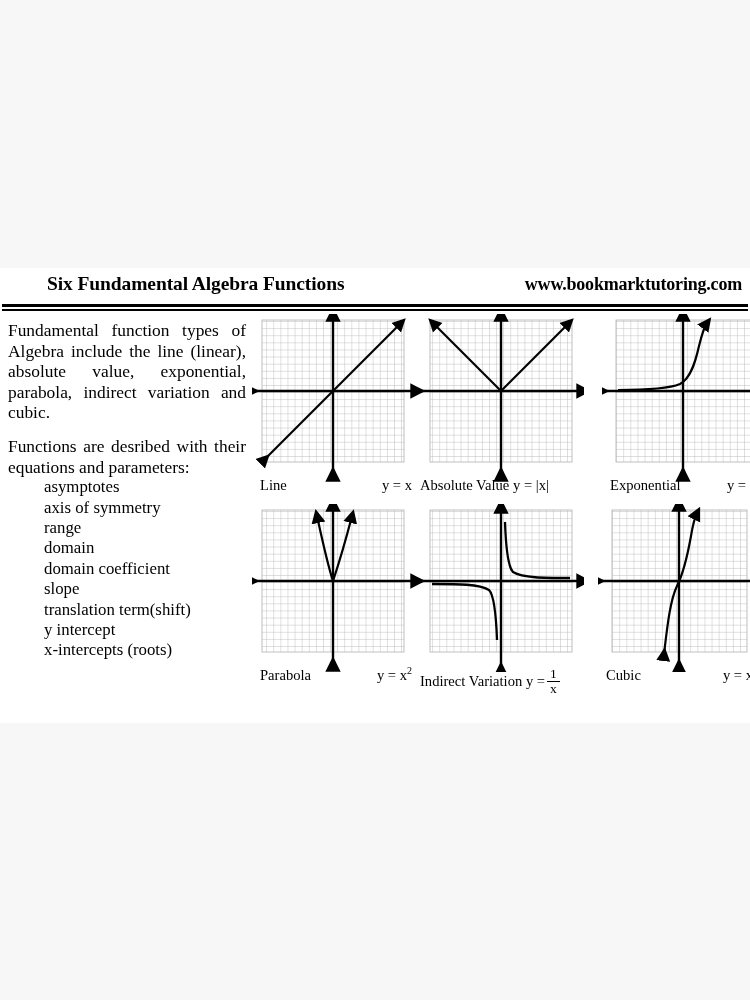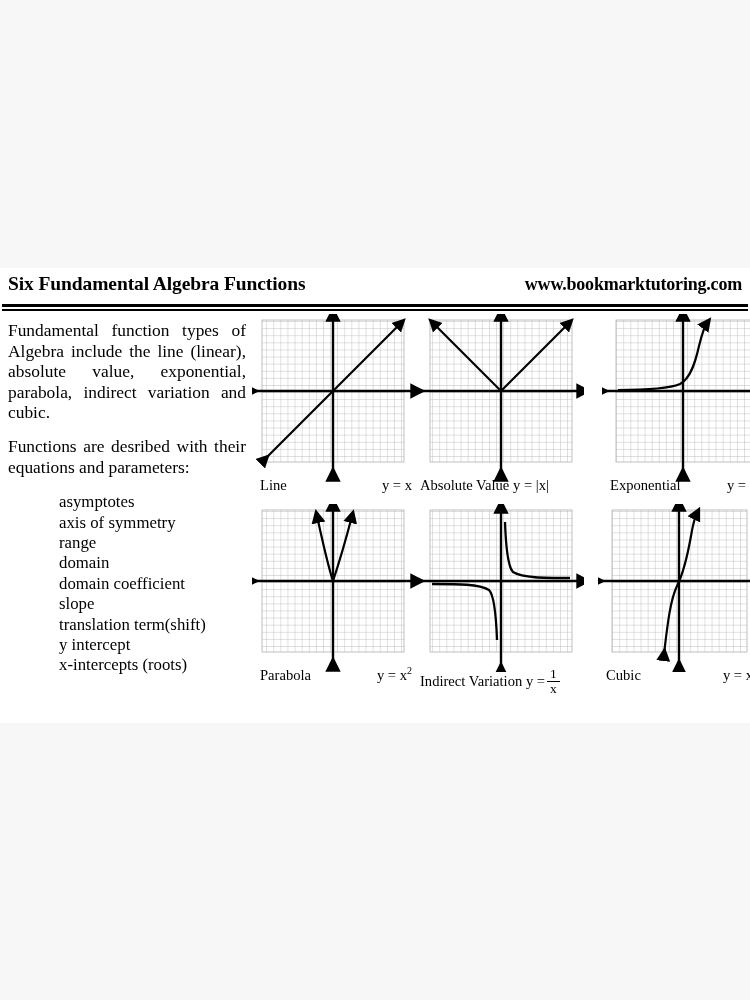--- a/index.html
+++ b/index.html
@@ -30,20 +30,21 @@
     height: 455px;
     background: #ffffff;
   }
 
   
   #header {
     position: relative;
     height: 36px;
     padding: 4px 6px 0 8px;
     box-sizing: border-box;
+    margin-left: 39px;
   }
   #header-title {
     position: absolute;
     left: 8px;
     top: 5px;
     font-size: 19.5px;
     font-weight: bold;
     letter-spacing: -0.1px;
     color: #000;
     white-space: nowrap;
@@ -96,21 +97,21 @@
     line-height: 20.6px;
     text-align: justify;
     color: #000;
     margin: 0 0 13px 0;
   }
   .para.last {
     margin-bottom: 0;
   }
   #bullet-list {
     list-style: none;
-    margin: 15px;
+    margin: 0;
     padding: 0 0 0 36px;
   }
   #bullet-list li {
     font-size: 16.8px;
     line-height: 20.4px;
     color: #000;
     white-space: nowrap;
   }
 
   

